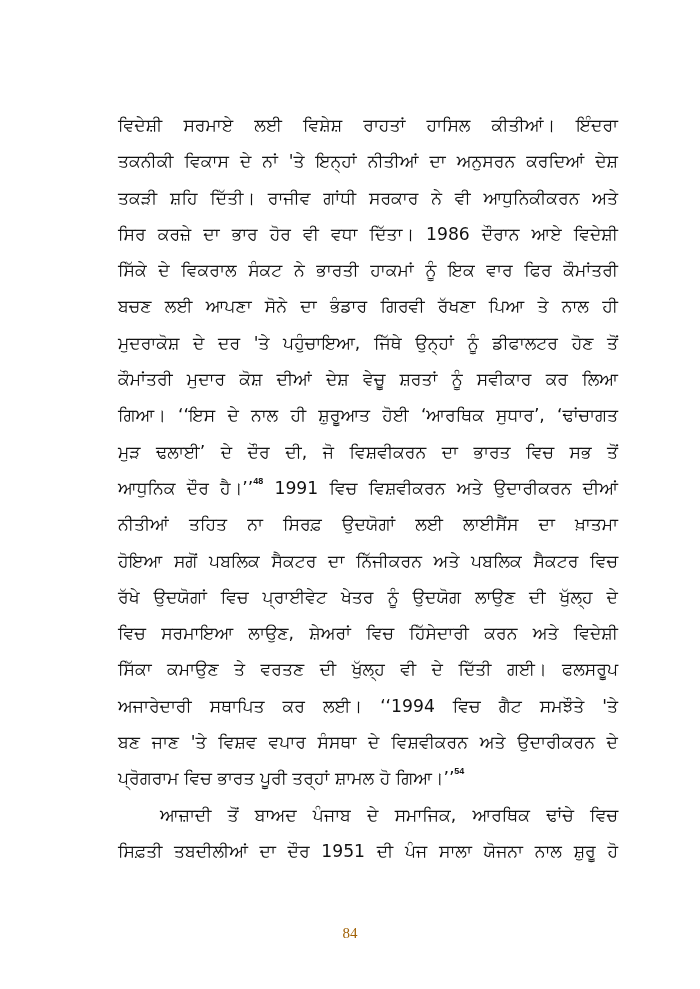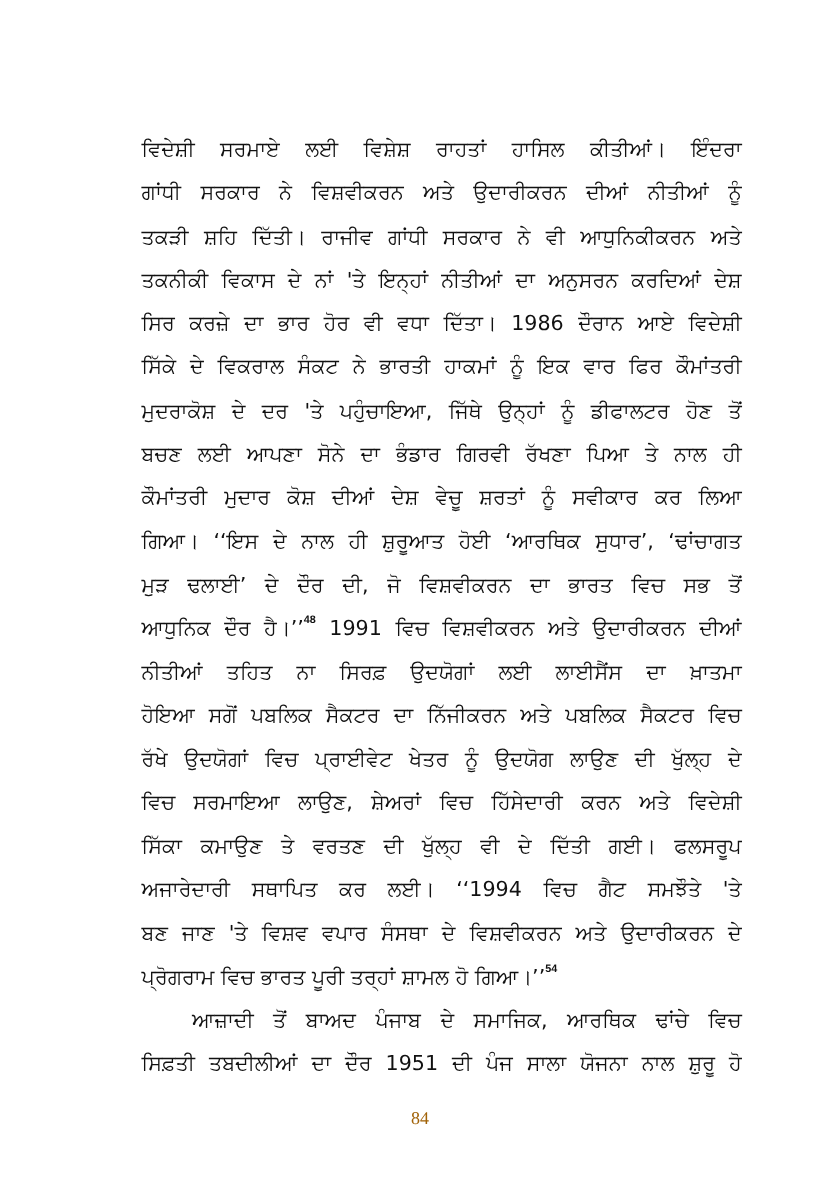--- a/index.html
+++ b/index.html
@@ -21,27 +21,26 @@
     position: absolute; top: 925px; left: 0; width: 700px; text-align: center;
     font-family: "Liberation Serif", serif; font-size: 15px; color: #a16207;
   }
 </style>
 </head>
 <body>
 
 <div class="page">
   <div class="text-block">
     <span class="line">ਵਿਦੇਸ਼ੀ ਸਰਮਾਏ ਲਈ ਵਿਸ਼ੇਸ਼ ਰਾਹਤਾਂ ਹਾਸਿਲ ਕੀਤੀਆਂ। ਇੰਦਰਾ</span>
-    <span class="line">ਗਾਂਧੀ ਸਰਕਾਰ ਨੇ ਵਿਸ਼ਵੀਕਰਨ ਅਤੇ ਉਦਾਰੀਕਰਨ ਦੀਆਂ ਨੀਤੀਆਂ ਨੂੰ</span>
+    <span class="line">ਤਕਨੀਕੀ ਵਿਕਾਸ ਦੇ ਨਾਂ 'ਤੇ ਇਨ੍ਹਾਂ ਨੀਤੀਆਂ ਦਾ ਅਨੁਸਰਨ ਕਰਦਿਆਂ ਦੇਸ਼</span>
     <span class="line">ਤਕੜੀ ਸ਼ਹਿ ਦਿੱਤੀ। ਰਾਜੀਵ ਗਾਂਧੀ ਸਰਕਾਰ ਨੇ ਵੀ ਆਧੁਨਿਕੀਕਰਨ ਅਤੇ</span>
-    <span class="line">ਤਕਨੀਕੀ ਵਿਕਾਸ ਦੇ ਨਾਂ 'ਤੇ ਇਨ੍ਹਾਂ ਨੀਤੀਆਂ ਦਾ ਅਨੁਸਰਨ ਕਰਦਿਆਂ ਦੇਸ਼</span>
     <span class="line">ਸਿਰ ਕਰਜ਼ੇ ਦਾ ਭਾਰ ਹੋਰ ਵੀ ਵਧਾ ਦਿੱਤਾ। 1986 ਦੌਰਾਨ ਆਏ ਵਿਦੇਸ਼ੀ</span>
     <span class="line">ਸਿੱਕੇ ਦੇ ਵਿਕਰਾਲ ਸੰਕਟ ਨੇ ਭਾਰਤੀ ਹਾਕਮਾਂ ਨੂੰ ਇਕ ਵਾਰ ਫਿਰ ਕੌਮਾਂਤਰੀ</span>
+    <span class="line">ਬਚਣ ਲਈ ਆਪਣਾ ਸੋਨੇ ਦਾ ਭੰਡਾਰ ਗਿਰਵੀ ਰੱਖਣਾ ਪਿਆ ਤੇ ਨਾਲ ਹੀ</span>
     <span class="line">ਮੁਦਰਾਕੋਸ਼ ਦੇ ਦਰ 'ਤੇ ਪਹੁੰਚਾਇਆ, ਜਿੱਥੇ ਉਨ੍ਹਾਂ ਨੂੰ ਡੀਫਾਲਟਰ ਹੋਣ ਤੋਂ</span>
-    <span class="line">ਬਚਣ ਲਈ ਆਪਣਾ ਸੋਨੇ ਦਾ ਭੰਡਾਰ ਗਿਰਵੀ ਰੱਖਣਾ ਪਿਆ ਤੇ ਨਾਲ ਹੀ</span>
     <span class="line">ਕੌਮਾਂਤਰੀ ਮੁਦਾਰ ਕੋਸ਼ ਦੀਆਂ ਦੇਸ਼ ਵੇਚੂ ਸ਼ਰਤਾਂ ਨੂੰ ਸਵੀਕਾਰ ਕਰ ਲਿਆ</span>
     <span class="line">ਗਿਆ। ‘‘ਇਸ ਦੇ ਨਾਲ ਹੀ ਸ਼ੁਰੂਆਤ ਹੋਈ ‘ਆਰਥਿਕ ਸੁਧਾਰ’, ‘ਢਾਂਚਾਗਤ</span>
     <span class="line">ਮੁੜ ਢਲਾਈ’ ਦੇ ਦੌਰ ਦੀ, ਜੋ ਵਿਸ਼ਵੀਕਰਨ ਦਾ ਭਾਰਤ ਵਿਚ ਸਭ ਤੋਂ</span>
     <span class="line"><span>ਆਧੁਨਿਕ ਦੌਰ ਹੈ।’’</span><sup class="fn">48</sup><span> </span><span>1991 ਵਿਚ ਵਿਸ਼ਵੀਕਰਨ ਅਤੇ ਉਦਾਰੀਕਰਨ ਦੀਆਂ</span></span>
     <span class="line">ਨੀਤੀਆਂ ਤਹਿਤ ਨਾ ਸਿਰਫ਼ ਉਦਯੋਗਾਂ ਲਈ ਲਾਈਸੈਂਸ ਦਾ ਖ਼ਾਤਮਾ</span>
     <span class="line">ਹੋਇਆ ਸਗੋਂ ਪਬਲਿਕ ਸੈਕਟਰ ਦਾ ਨਿੱਜੀਕਰਨ ਅਤੇ ਪਬਲਿਕ ਸੈਕਟਰ ਵਿਚ</span>
     <span class="line">ਰੱਖੇ ਉਦਯੋਗਾਂ ਵਿਚ ਪ੍ਰਾਈਵੇਟ ਖੇਤਰ ਨੂੰ ਉਦਯੋਗ ਲਾਉਣ ਦੀ ਖੁੱਲ੍ਹ ਦੇ</span>
     <span class="line">ਵਿਚ ਸਰਮਾਇਆ ਲਾਉਣ, ਸ਼ੇਅਰਾਂ ਵਿਚ ਹਿੱਸੇਦਾਰੀ ਕਰਨ ਅਤੇ ਵਿਦੇਸ਼ੀ</span>
     <span class="line">ਸਿੱਕਾ ਕਮਾਉਣ ਤੇ ਵਰਤਣ ਦੀ ਖੁੱਲ੍ਹ ਵੀ ਦੇ ਦਿੱਤੀ ਗਈ। ਫਲਸਰੂਪ</span>
     <span class="line">ਅਜਾਰੇਦਾਰੀ ਸਥਾਪਿਤ ਕਰ ਲਈ। ‘‘1994 ਵਿਚ ਗੈਟ ਸਮਝੌਤੇ 'ਤੇ</span>

